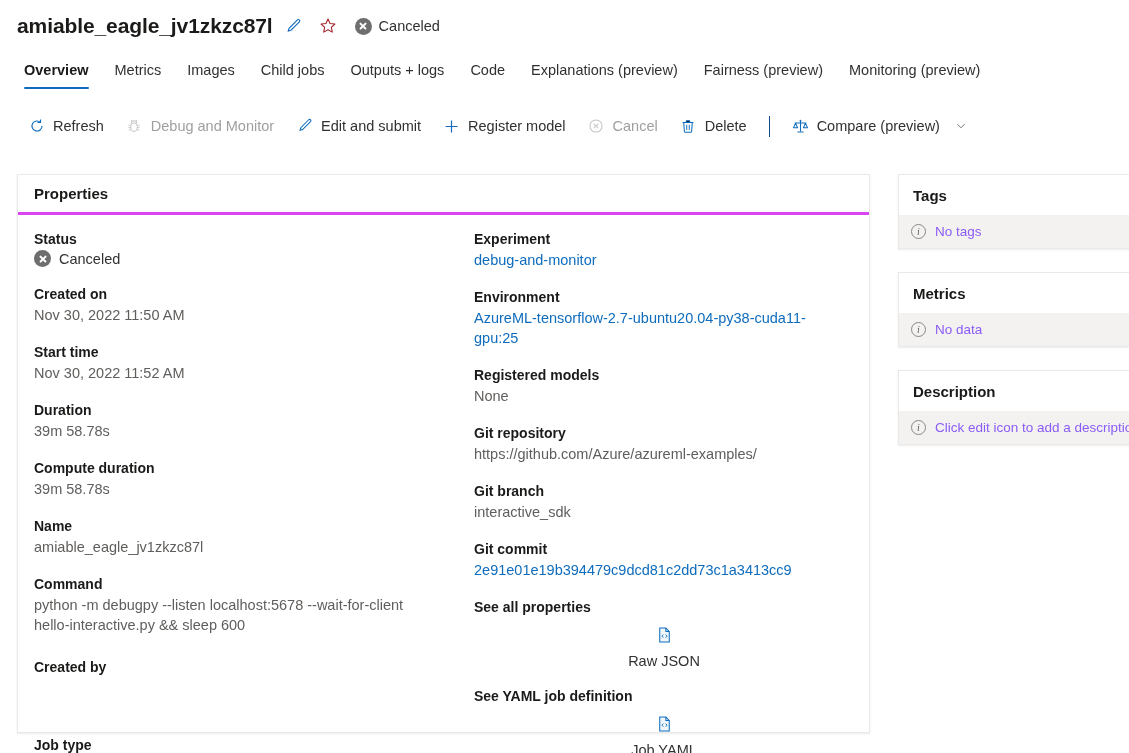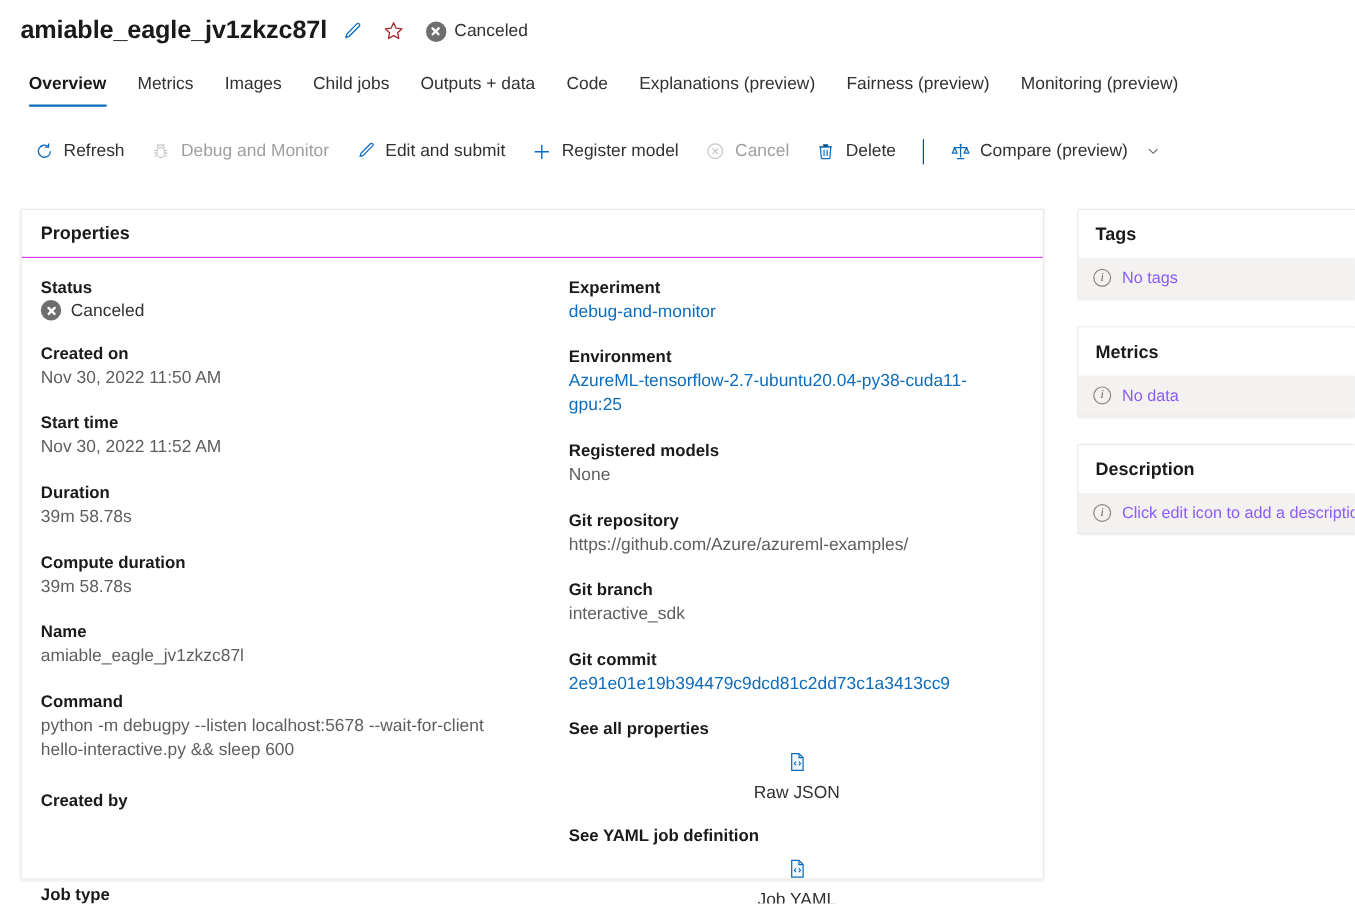--- a/index.html
+++ b/index.html
@@ -76,21 +76,21 @@
   
   .card {
     position: absolute; background: #ffffff;
     border: 1px solid #ebe9e7;
     box-shadow: 0 1px 2px rgba(0,0,0,0.08);
   }
   #properties-card { left: 17px; top: 174px; width: 853px; height: 559px; }
   .card-head {
     height: 40px; display: flex; align-items: center;
     padding: 0 16px; font-size: 15px; font-weight: 600; color: #1b1a19;
-    border-bottom: 1px solid #d946ef;
+    border-bottom: 3px solid #d946ef;
   }
   .props-body { display: flex; padding: 14px 0 0 0; }
   .props-col { padding: 0 16px; }
   .props-col.left { width: 440px; }
   .props-col.right { width: 410px; }
   .field { margin-bottom: 17px; }
   .field-label { font-size: 14px; font-weight: 600; color: #1b1a19; line-height: 21px; }
   .field-value { font-size: 14.5px; color: #605e5c; line-height: 20px; word-wrap: break-word; }
   .field-value.link { color: #0f6cbd; cursor: pointer; }
   .field-value.blank { min-height: 40px; }
@@ -159,21 +159,21 @@
     <div class="tab">
       <span>Metrics</span>
     </div>
     <div class="tab">
       <span>Images</span>
     </div>
     <div class="tab">
       <span>Child jobs</span>
     </div>
     <div class="tab">
-      <span>Outputs + data</span>
+      <span>Outputs + logs</span>
     </div>
     <div class="tab">
       <span>Code</span>
     </div>
     <div class="tab">
       <span>Explanations (preview)</span>
     </div>
     <div class="tab">
       <span>Fairness (preview)</span>
     </div>

